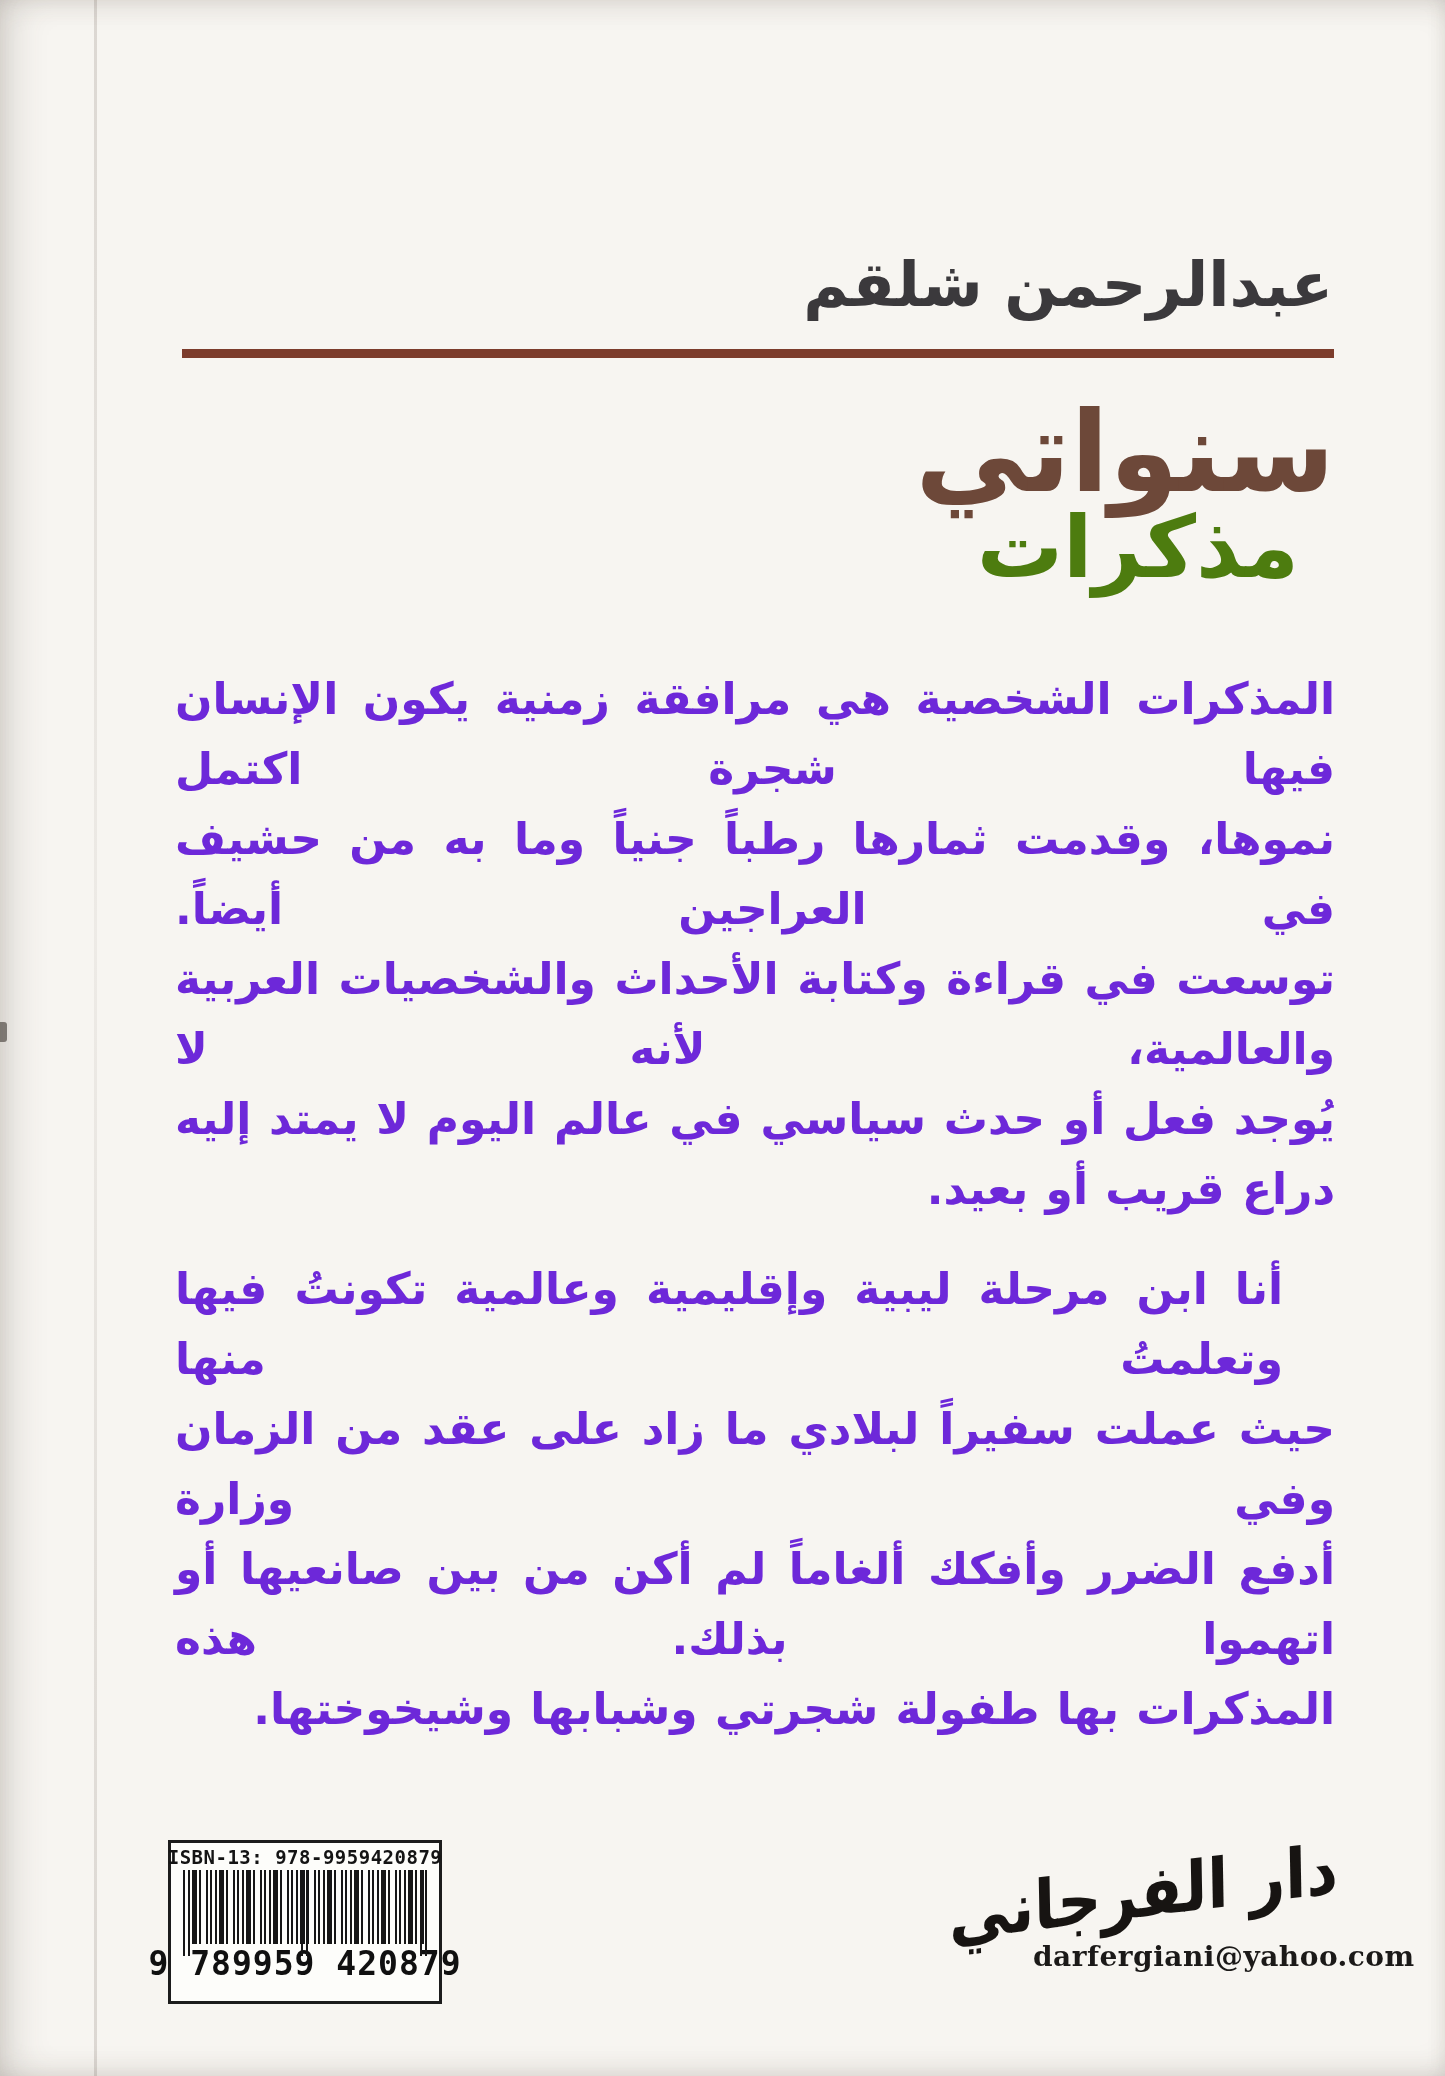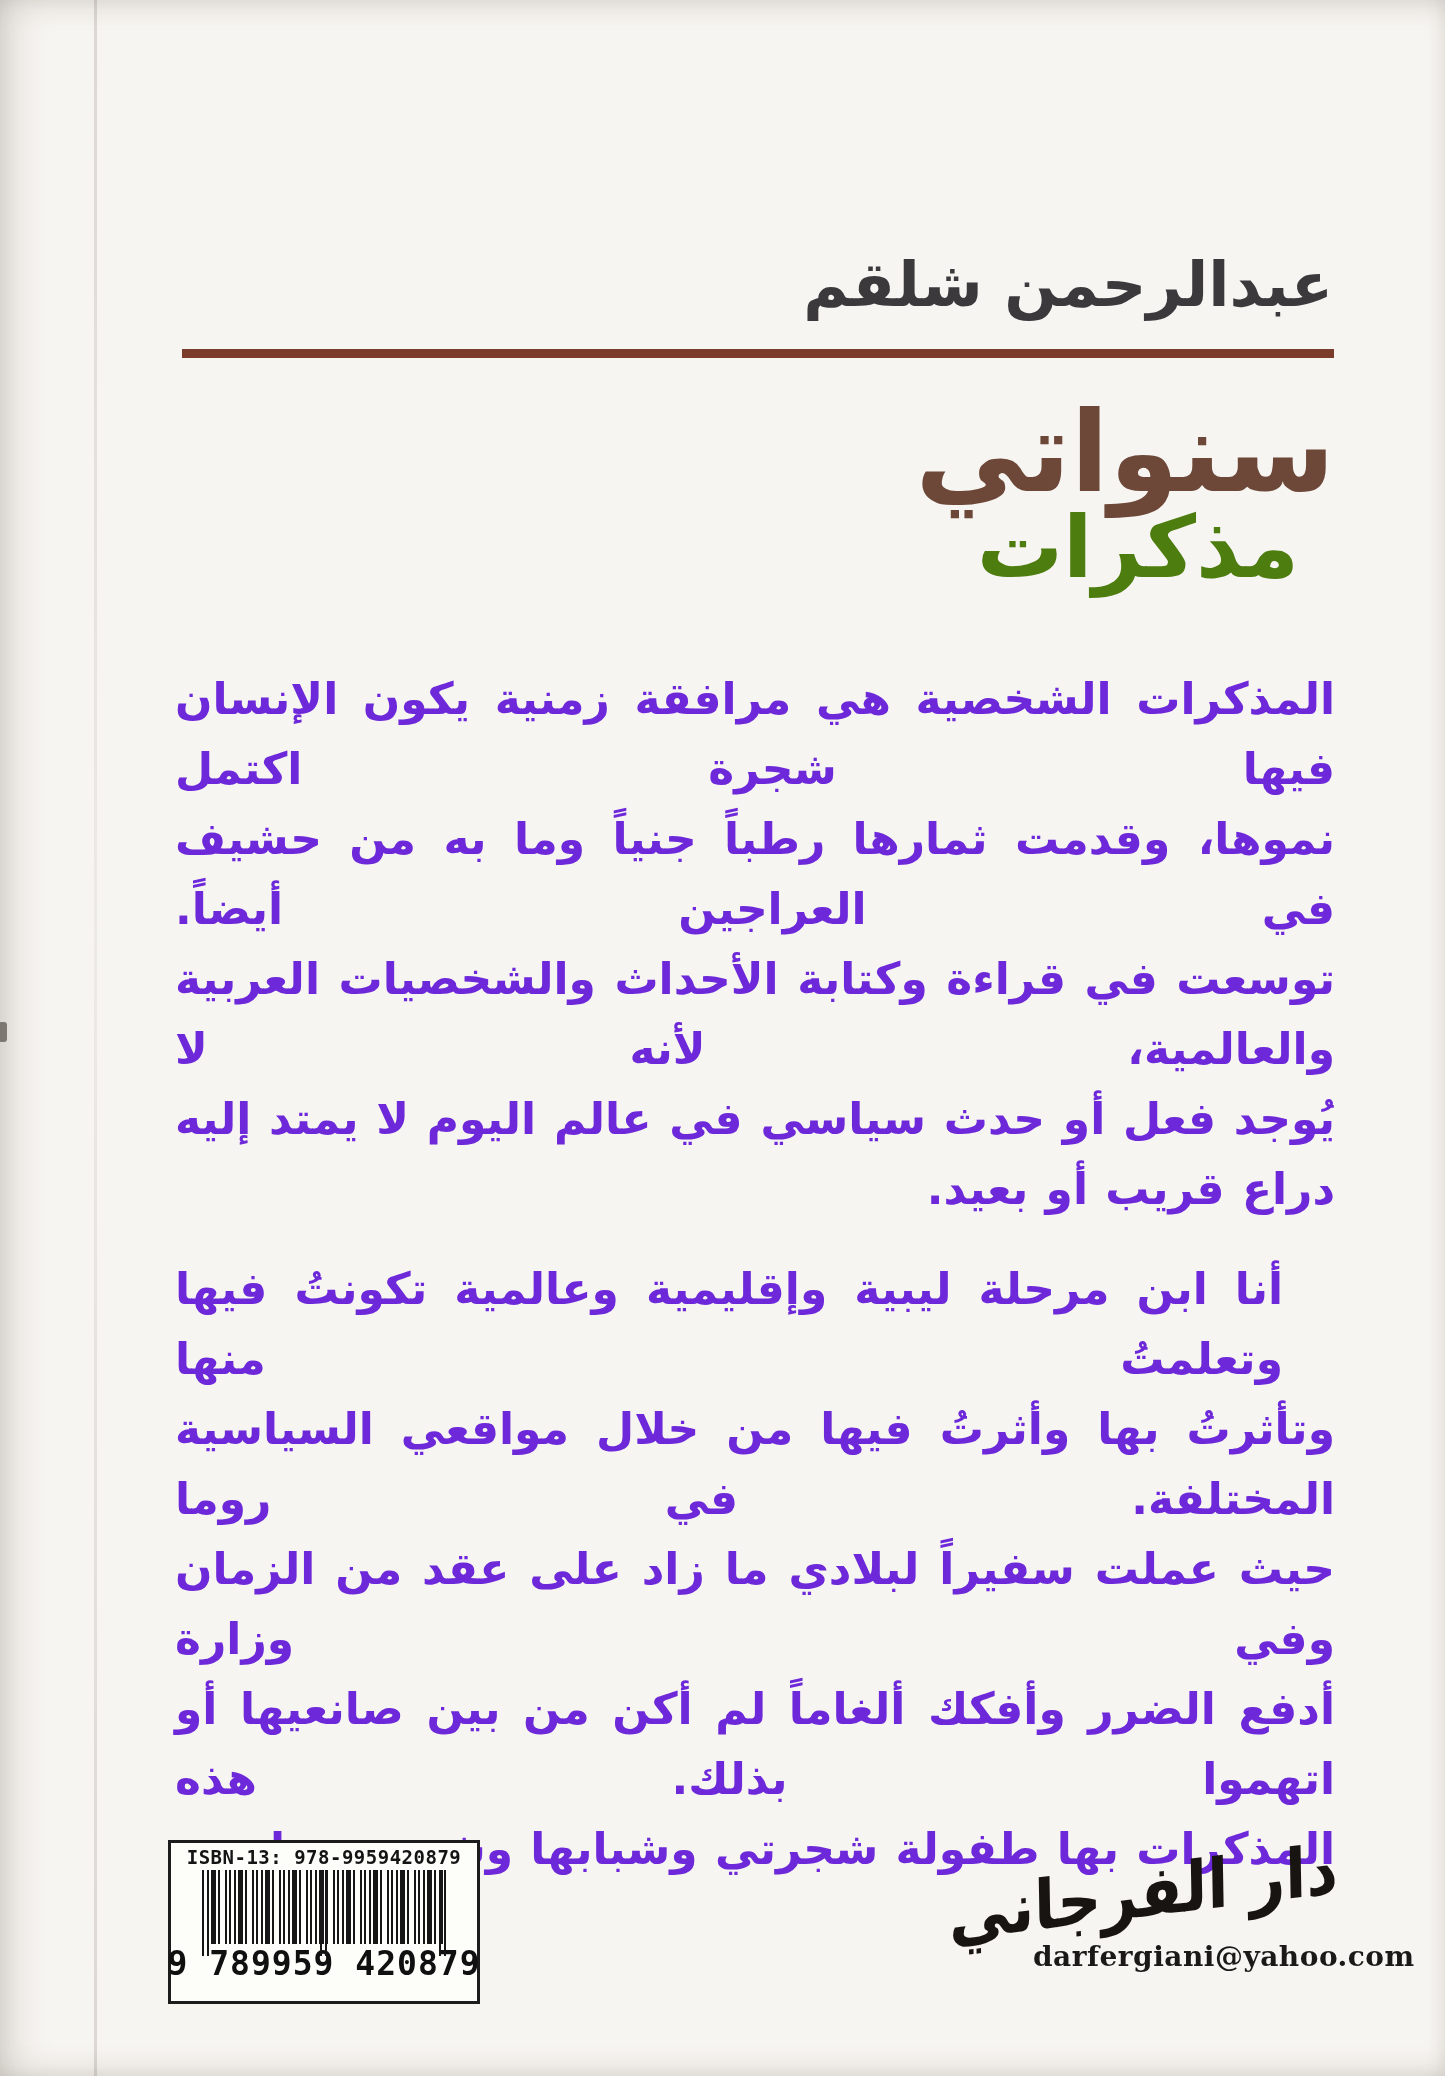--- a/index.html
+++ b/index.html
@@ -49,21 +49,21 @@
   }
   .para{margin:0;}
   .para + .para{margin-top:30px;}
   .bline{
     line-height:70px;text-align:justify;text-align-last:justify;
     word-spacing:2px;
   }
   .bline.last{text-align-last:right;}
   .bline.indent{padding-right:52px;}
   .barcode-box{
-    position:absolute;left:168px;top:1840px;width:312px;height:164px;
+    position:absolute;left:168px;top:1840px;width:274px;height:164px;
     background:#fdfdfa;border:3px solid #1c1c1c;box-sizing:border-box;
     display:flex;flex-direction:column;align-items:center;z-index:3;
   }
   .isbn-line{
     font-family:"DejaVu Sans Mono",monospace;font-weight:bold;
     font-size:19px;letter-spacing:.5px;color:#141414;margin-top:3px;
     white-space:nowrap;
   }
   .bars{
     position:relative;width:244px;height:74px;margin-top:2px;
@@ -120,21 +120,20 @@
 
   <div class="synopsis">
     <div class="para">
       <div class="bline">المذكرات الشخصية هي مرافقة زمنية يكون الإنسان فيها شجرة اكتمل</div>
       <div class="bline">نموها، وقدمت ثمارها رطباً جنياً وما به من حشيف في العراجين أيضاً.</div>
       <div class="bline">توسعت في قراءة وكتابة الأحداث والشخصيات العربية والعالمية، لأنه لا</div>
       <div class="bline last">يُوجد فعل أو حدث سياسي في عالم اليوم لا يمتد إليه دراع قريب أو بعيد.</div>
     </div>
     <div class="para">
       <div class="bline indent">أنا ابن مرحلة ليبية وإقليمية وعالمية تكونتُ فيها وتعلمتُ منها</div>
-      <div class="bline">وتأثرتُ بها وأثرتُ فيها من خلال مواقعي السياسية المختلفة. في روما</div>
       <div class="bline">حيث عملت سفيراً لبلادي ما زاد على عقد من الزمان وفي وزارة</div>
       <div class="bline">أدفع الضرر وأفكك ألغاماً لم أكن من بين صانعيها أو اتهموا بذلك. هذه</div>
       <div class="bline last">المذكرات بها طفولة شجرتي وشبابها وشيخوختها.</div>
     </div>
   </div>
 
   <div class="barcode-box">
     <div class="isbn-line">ISBN-13: 978-9959420879</div>
     <div class="bars">
       <div class="guard-mid"></div>

